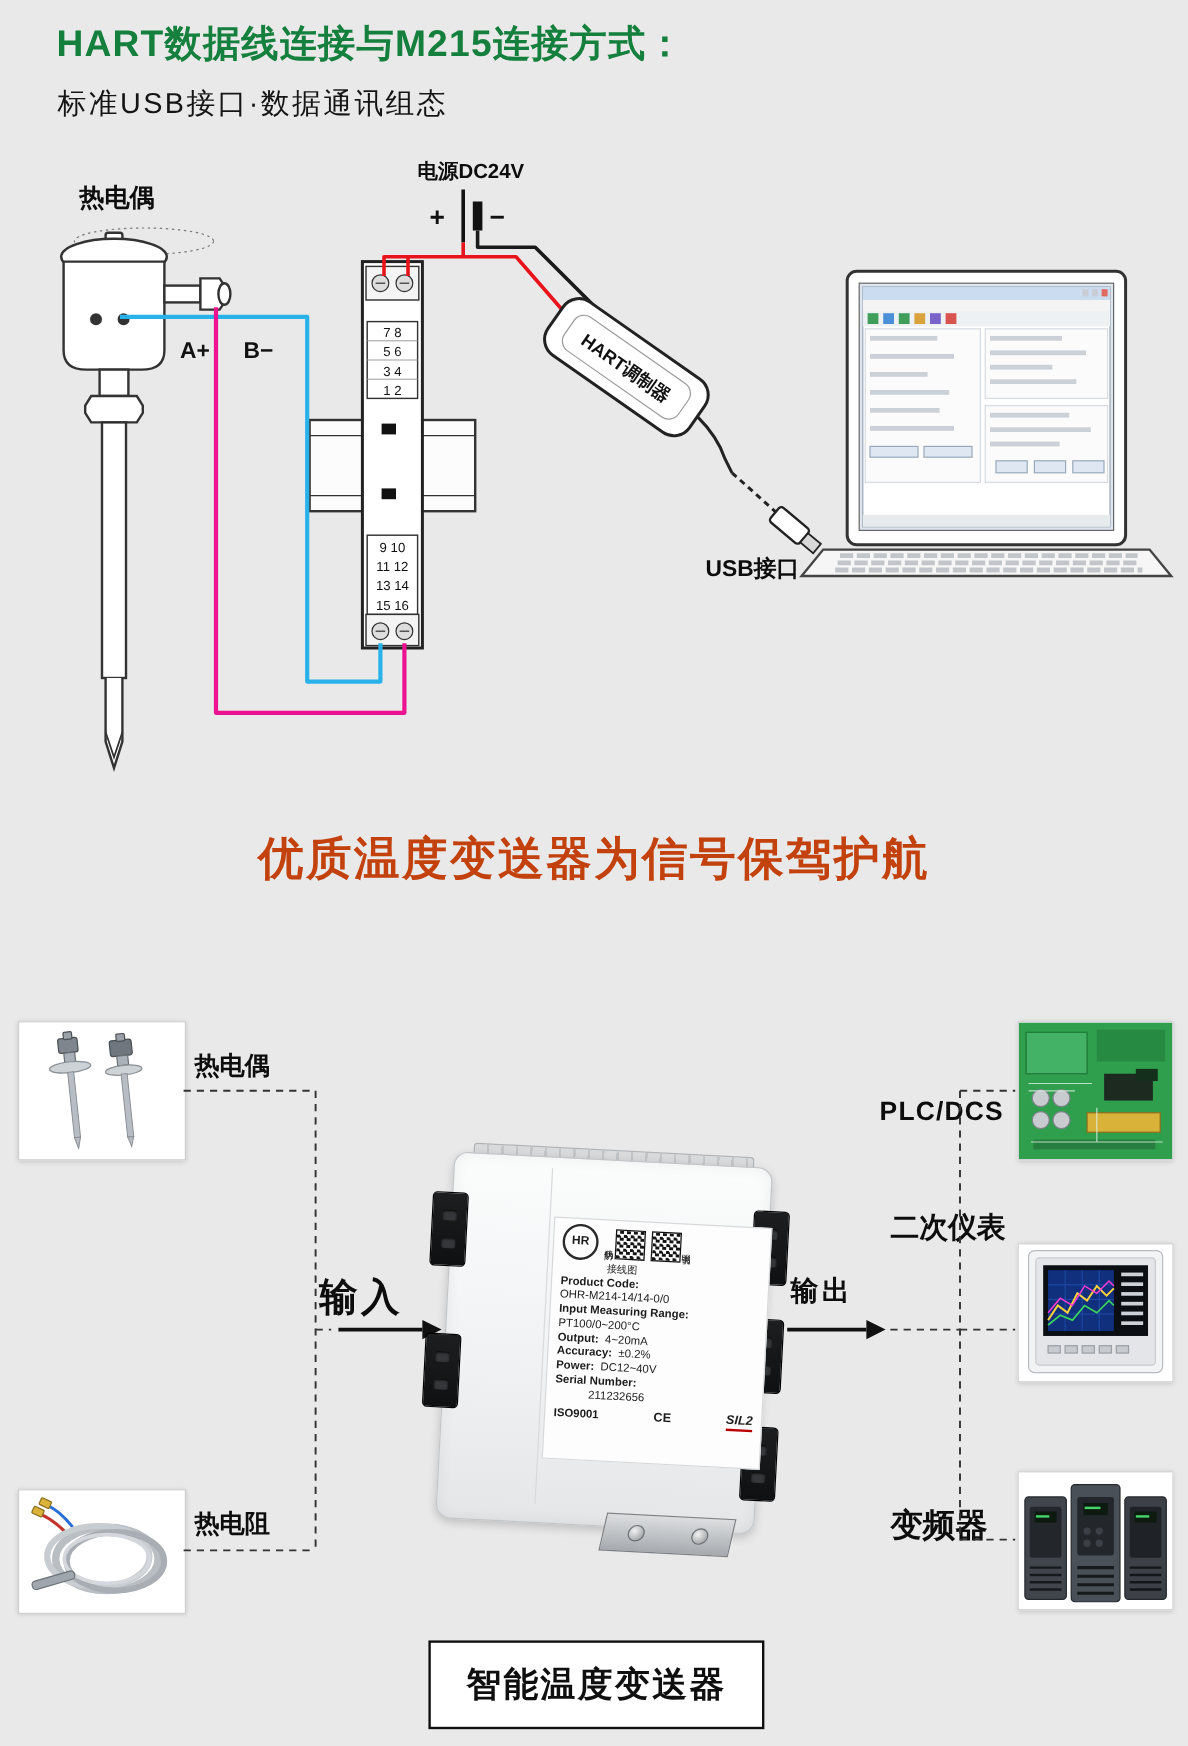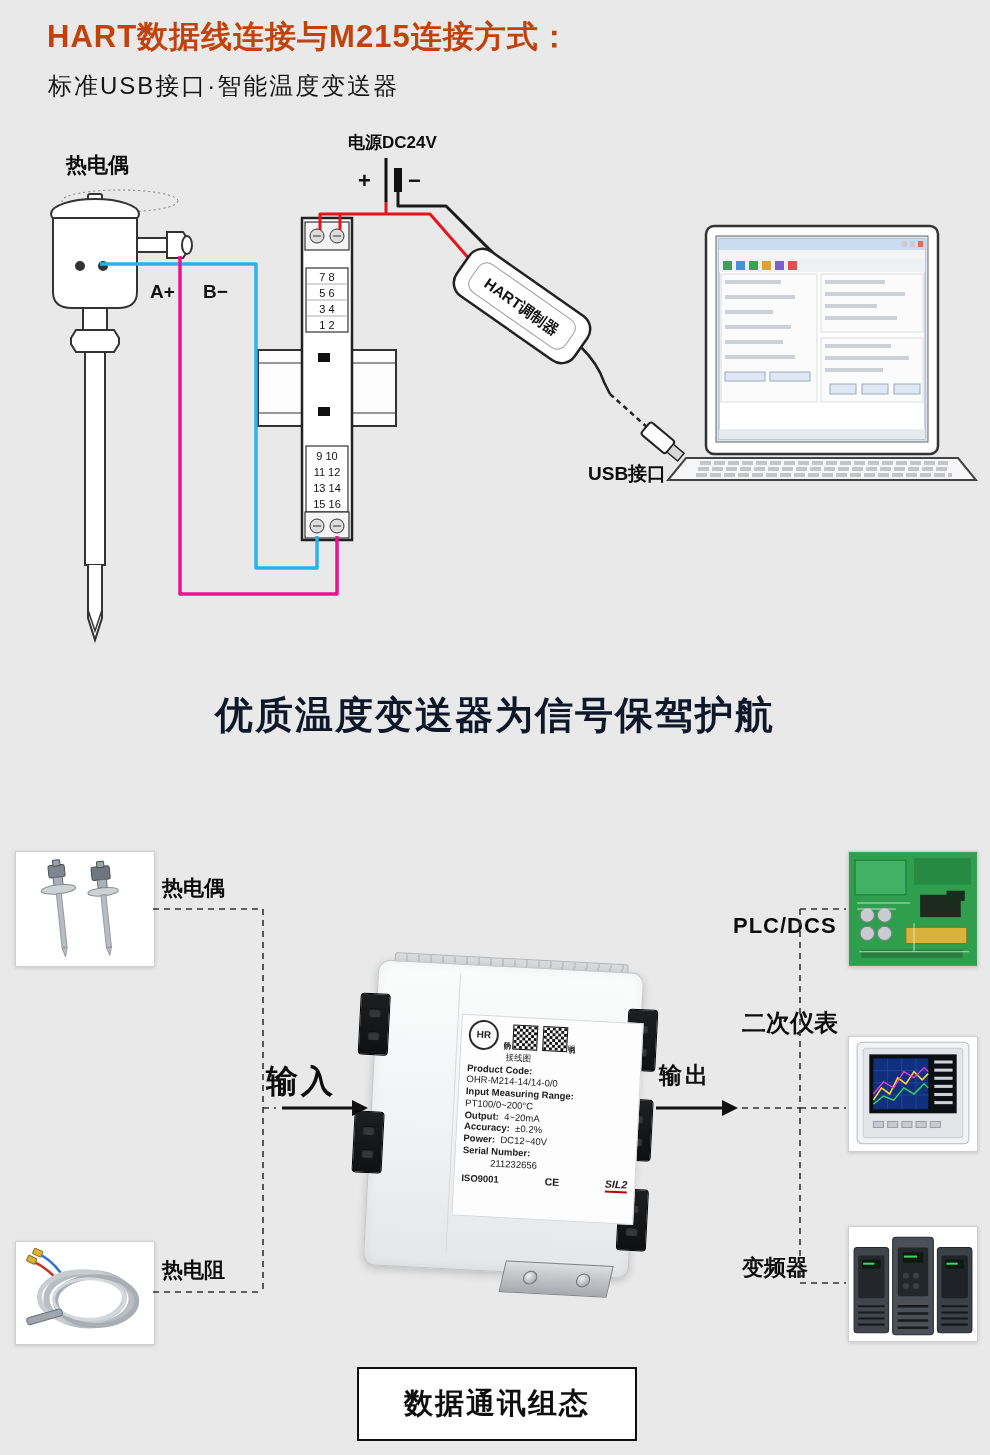--- a/index.html
+++ b/index.html
@@ -1,30 +1,30 @@
 <!DOCTYPE html>
 <html><head>
 <meta charset="utf-8">
 <style>
   html,body{margin:0;padding:0;}
   body{background:#d0d0d0;font-family:"Liberation Sans","DejaVu Sans",sans-serif;}
   .page{position:relative;width:990px;height:1455px;background:#e9e9e9;overflow:hidden;margin:0 auto;}
   .abs{position:absolute;}
-  .hdr-title{left:47px;top:16px;font-size:31px;font-weight:bold;color:#c2410c;letter-spacing:1px;}
+  .hdr-title{left:47px;top:16px;font-size:31px;font-weight:bold;color:#15803d;letter-spacing:1px;}
   .hdr-sub{left:48px;top:70px;font-size:24px;color:#151515;letter-spacing:2px;}
-  .headline{left:0;top:690px;width:990px;text-align:center;font-size:38px;font-weight:bold;color:#0f172a;letter-spacing:2px;}
+  .headline{left:0;top:690px;width:990px;text-align:center;font-size:38px;font-weight:bold;color:#c2410c;letter-spacing:2px;}
   .badge{position:absolute;background:#fff;border:2px solid #0f0f0f;font-weight:bold;color:#0f0f0f;display:flex;align-items:center;justify-content:center;}
   .signal-badge{left:303px;top:796px;width:390px;height:52px;font-size:29px;letter-spacing:3px;}
   .footer-badge{left:357px;top:1367px;width:276px;height:70px;font-size:29px;letter-spacing:2px;}
   .flow-label{position:absolute;font-weight:bold;color:#0d0d0d;}
   .src1{left:162px;top:874px;font-size:21px;}
   .src2{left:162px;top:1256px;font-size:21px;}
   .dst1{left:733px;top:882px;font-size:22px;letter-spacing:1px;margin-top:31px;}
   .dst2{left:742px;top:1007px;font-size:24px;}
-  .dst3{left:742px;top:1253px;font-size:22px;}
+  .dst3{left:742px;top:1253px;font-size:27px;}
   .in-label{left:266px;top:1060px;font-size:32px;letter-spacing:3px;font-family:Liberation Serif, serif;}
   .out-label{left:659px;top:1060px;font-size:23px;letter-spacing:3px;}
   .pbox{position:absolute;background:#fff;border:1px solid #cfcfcf;box-shadow:0 1px 4px rgba(0,0,0,.15);}
   .tc-box{left:15px;top:851px;width:138px;height:114px;}
   .rtd-box{left:15px;top:1241px;width:138px;height:102px;}
   .plc-box{left:848px;top:851px;width:128px;height:114px;}
   .meter-box{left:848px;top:1036px;width:128px;height:114px;}
   .vfd-box{left:848px;top:1226px;width:128px;height:114px;}
   .pbox svg{display:block;width:100%;height:100%;}
   #wiring-svg{position:absolute;left:0;top:118px;z-index:1;}
@@ -53,21 +53,21 @@
   .sil{font-style:italic;font-weight:bold;font-size:10.5px;border-bottom:2px solid #b00;}
   .dev-clip{position:absolute;left:150px;top:304px;width:106px;height:30px;background:linear-gradient(180deg,#dcdee0,#a6aaae);border:1px solid #7e8286;transform:skewX(-10deg);display:flex;align-items:center;justify-content:space-around;}
   .screwm{width:12px;height:12px;border-radius:50%;background:radial-gradient(circle at 35% 35%,#f2f2f2,#8d9195);border:1px solid #6d7175;}
 </style>
 </head>
 <body>
 
 <div class="page">
 
   <div class="abs hdr-title">HART数据线连接与M215连接方式：</div>
-  <div class="abs hdr-sub">标准USB接口·智能温度变送器</div>
+  <div class="abs hdr-sub">标准USB接口·数据通讯组态</div>
 
   <svg id="wiring-svg" width="990" height="560" viewBox="0 118 990 560" xmlns="http://www.w3.org/2000/svg">
 
     <text x="66" y="172" font-size="21" font-weight="bold" fill="#0d0d0d">热电偶</text>
     <ellipse cx="120" cy="201" rx="58" ry="11" fill="none" stroke="#777" stroke-dasharray="2 3"></ellipse>
 
     <g stroke="#333" fill="#fff" stroke-width="2">
       <rect x="88" y="194" width="14" height="12" rx="2"></rect>
       <ellipse cx="95" cy="214" rx="44" ry="15"></ellipse>
       <path d="M53,218 L53,292 Q53,308 72,308 L118,308 Q137,308 137,292 L137,218 Z"></path>
@@ -386,15 +386,15 @@
         <span class="sil">SIL2</span>
       </div>
     </div>
 
     <div class="dev-clip">
       <div class="screwm"></div>
       <div class="screwm"></div>
     </div>
   </div>
 
-  <div class="badge footer-badge">数据通讯组态</div>
+  <div class="badge footer-badge">智能温度变送器</div>
 
 </div>
 
 </body></html>

